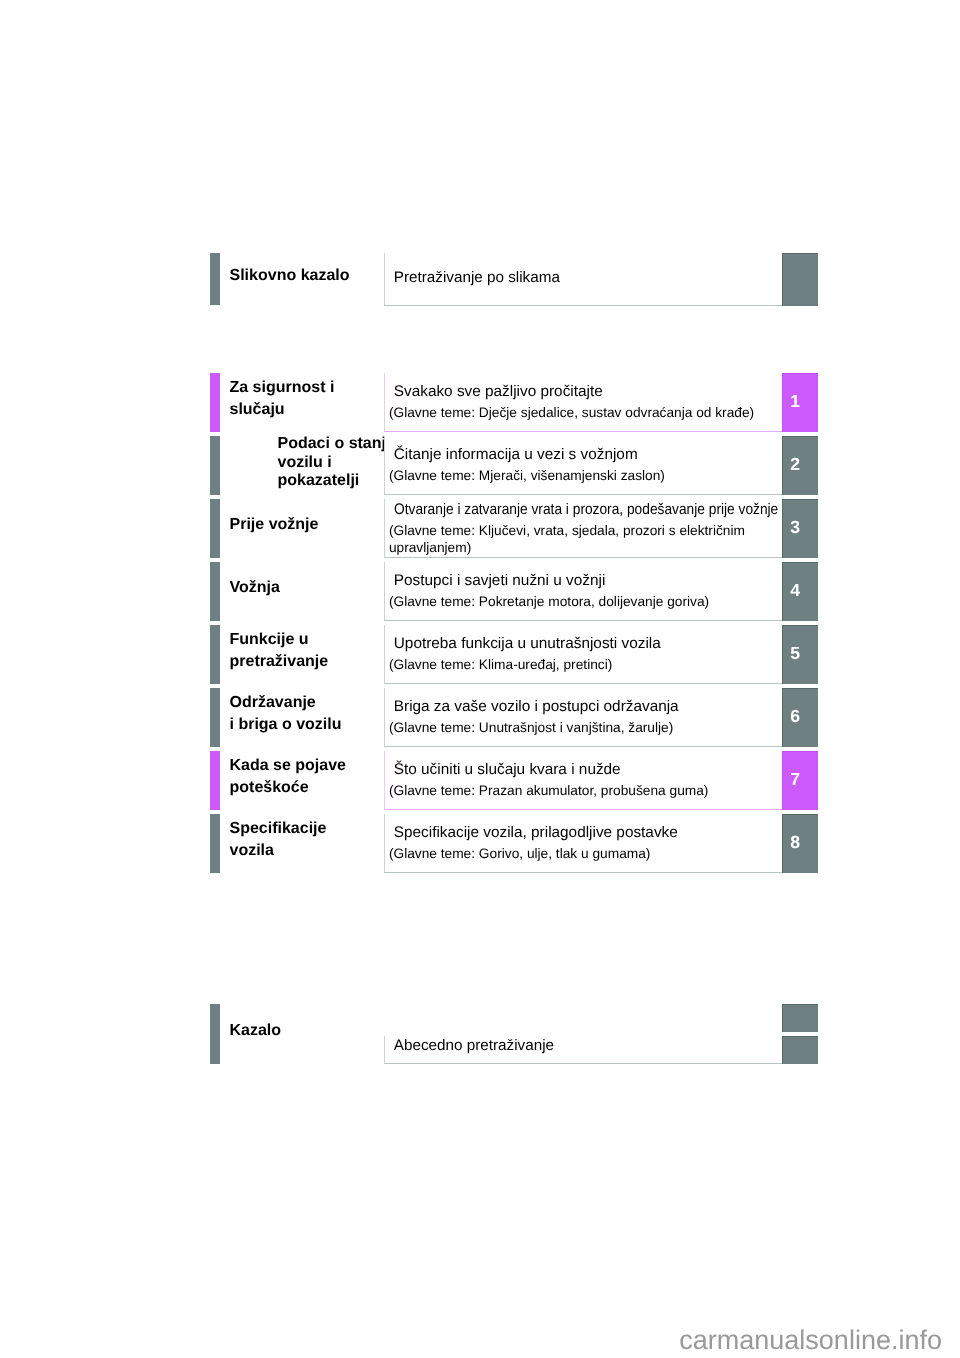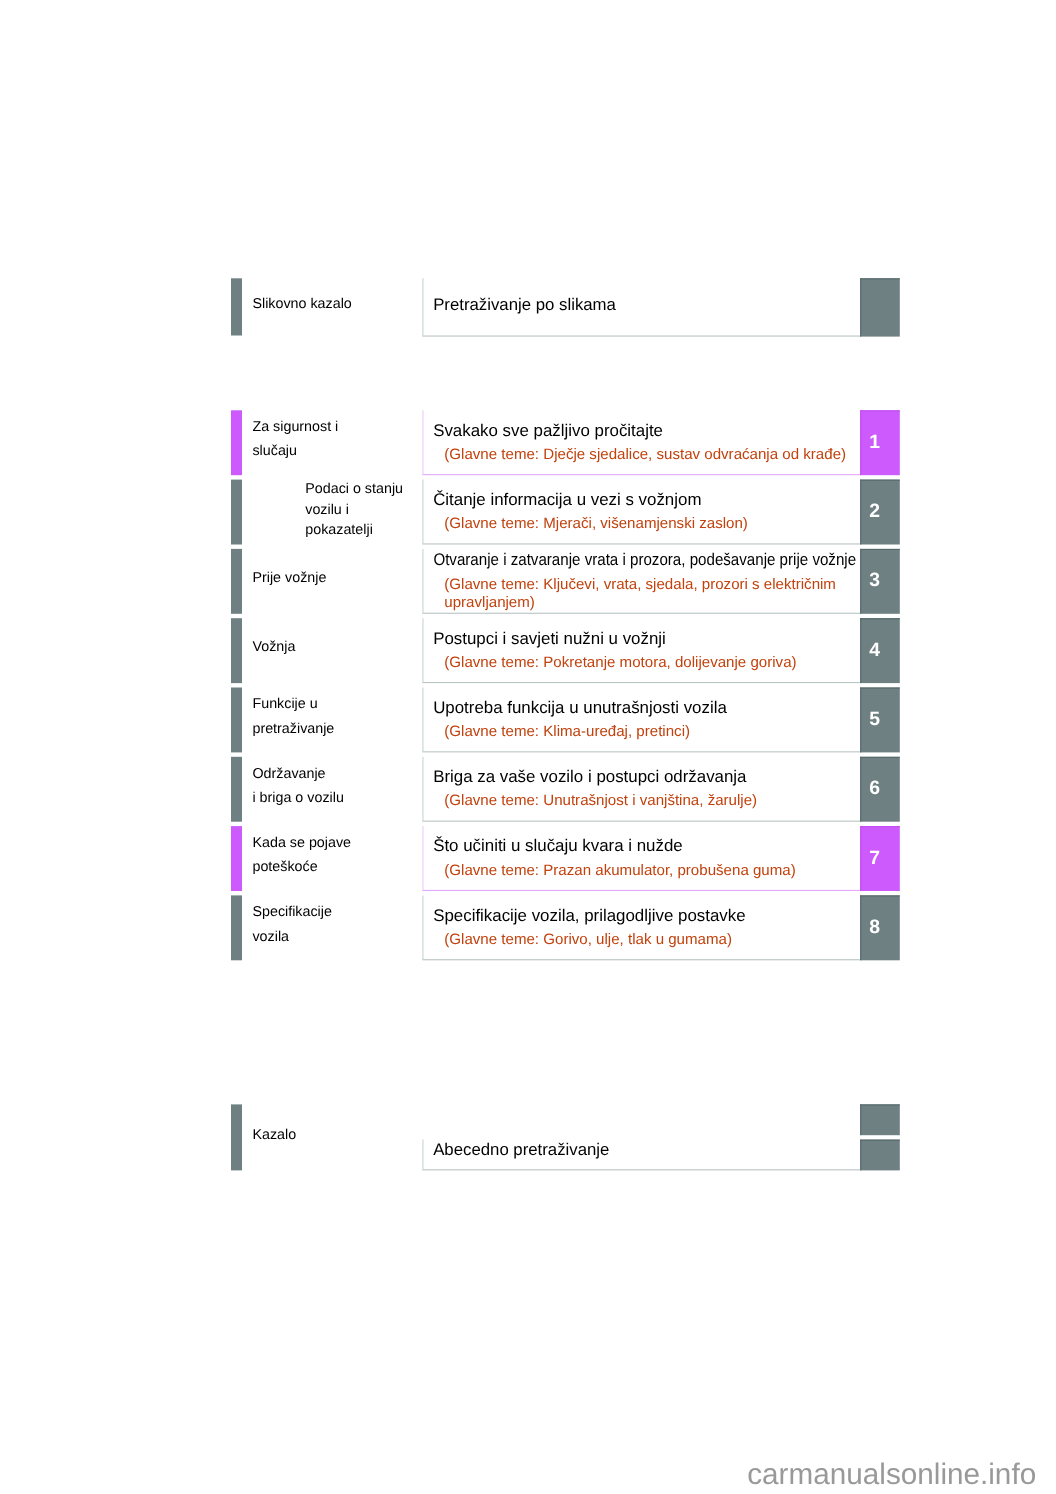--- a/index.html
+++ b/index.html
@@ -13,43 +13,43 @@
   }
   .page { position: absolute; left: 0; top: 0; width: 960px; height: 1358px; }
 
   
   .accent-bar { position: absolute; left: 210px; width: 9.6px; background: #6E8082; }
   .accent-bar.hl { background: #CC5AFC; }
 
   
   .row-title {
     position: absolute; left: 229.5px;
-    font-weight: normal; font-size: 13px; line-height: 22.2px;
+    font-weight: bold; font-size: 16px; line-height: 22.2px;
     color: #000000; white-space: nowrap;
   }
   .row-title.tight { line-height: 18.7px; margin-left: 48px; }
 
   
   .desc-box {
     position: absolute; left: 383.9px; width: 397.9px;
     box-sizing: border-box;
     border-left: 1px solid #CAD4D3;
     border-bottom: 1px solid #B9C4C4;
     background: #ffffff;
   }
   .desc-box.hl { border-left-color: #EFC8FA; border-bottom-color: #E3A9FB; }
 
   .desc-main {
     position: absolute; left: 8.9px;
     font-size: 15.35px; line-height: 1; color: #000000;
     white-space: nowrap; transform-origin: left top;
   }
   .desc-sub {
-    position: absolute; left: 19px;
-    font-size: 13.72px; line-height: 1; color: #c2410c;
+    position: absolute; left: 4px;
+    font-size: 13.72px; line-height: 1; color: #000000;
     white-space: nowrap; transform-origin: left top;
   }
 
   
   .num-tab {
     position: absolute; left: 781.8px; width: 36px;
     box-sizing: border-box;
     background: #6E8082;
     border-left: 1px solid #55686A;
     border-top: 1px solid #55686A;

